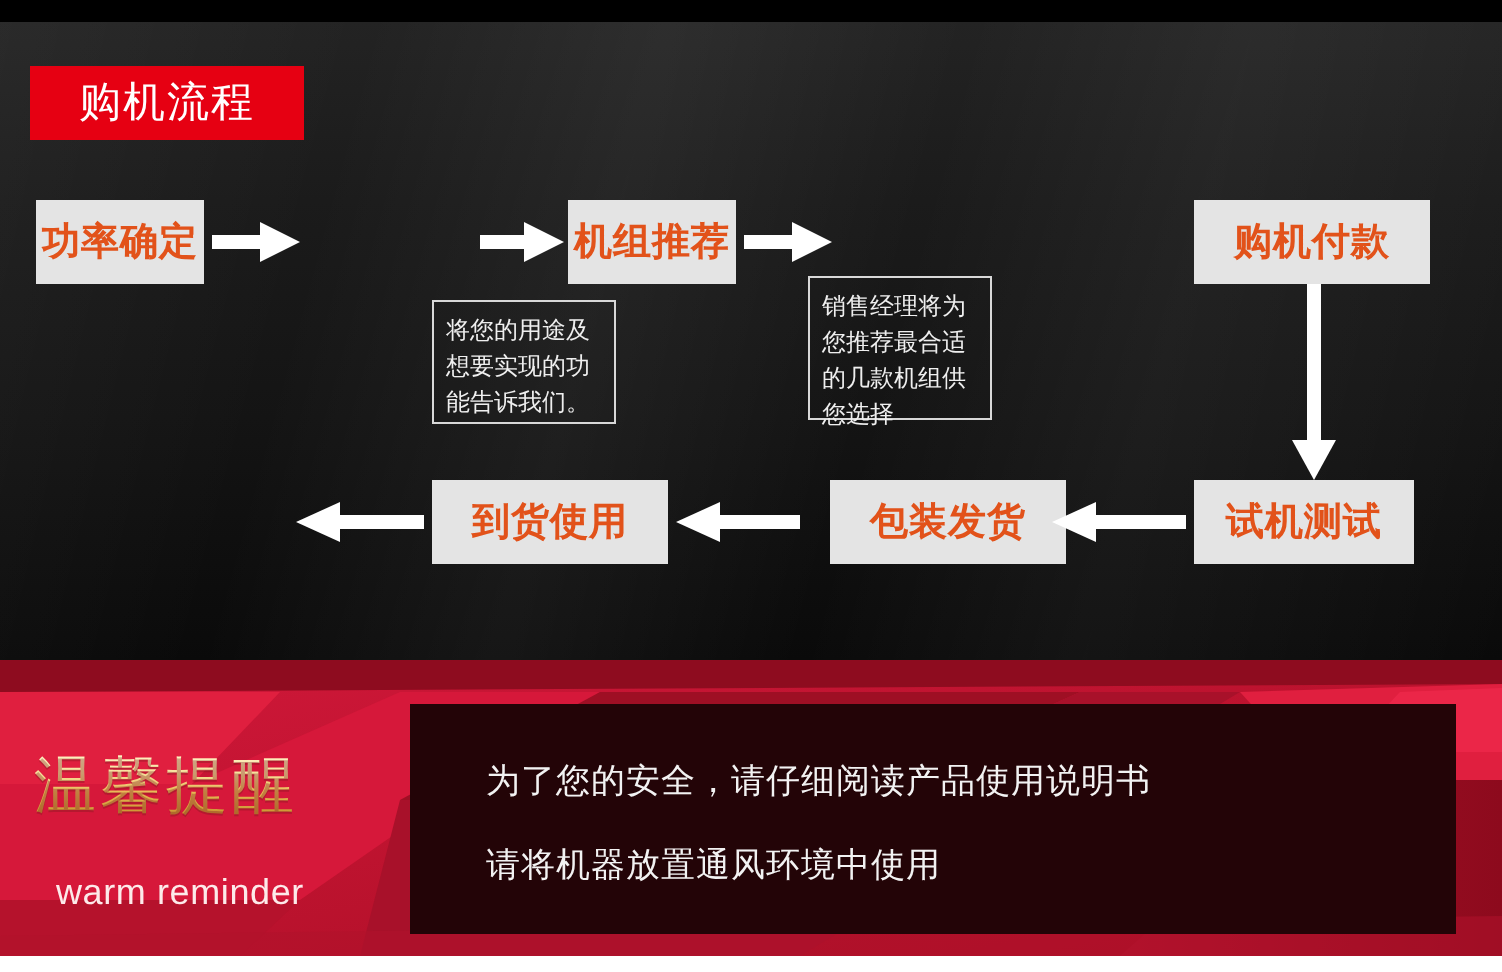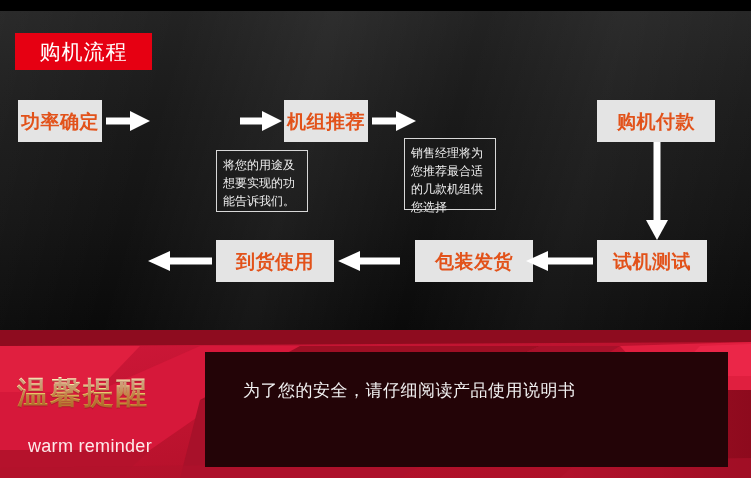--- a/index.html
+++ b/index.html
@@ -123,21 +123,21 @@
     top: 478px;
     width: 751px;
     height: 8px;
     background: #ffffff;
   }
   #reminder-cn {
     position: absolute;
     left: 17px;
     top: 377px;
     font-size: 31px;
-    font-weight: bold;
+    font-weight: normal;
     letter-spacing: 2px;
     line-height: 1;
     background: linear-gradient(180deg, #fff3c4 0%, #f7df9a 32%, #e8b754 62%, #c8912f 100%);
     -webkit-background-clip: text;
     background-clip: text;
     color: #e9c268;
     -webkit-text-fill-color: transparent;
     text-shadow: 0 1px 0 rgba(120,25,30,0.35);
   }
   #reminder-en {
@@ -284,16 +284,17 @@
 
       <polygon points="0,138 751,128 751,148 0,148" fill="#b1132b" opacity="0.55"></polygon>
     </svg>
   </div>
 
   <div id="reminder-cn">温馨提醒</div>
   <div id="reminder-en">warm reminder</div>
 
   <div id="notice-panel">
     <div class="line line1">为了您的安全，请仔细阅读产品使用说明书</div>
+    <div class="line line2">请将机器放置通风环境中使用</div>
   </div>
 
   <div id="banner-bottomstrip"></div>
 </div>
 
 </body></html>

